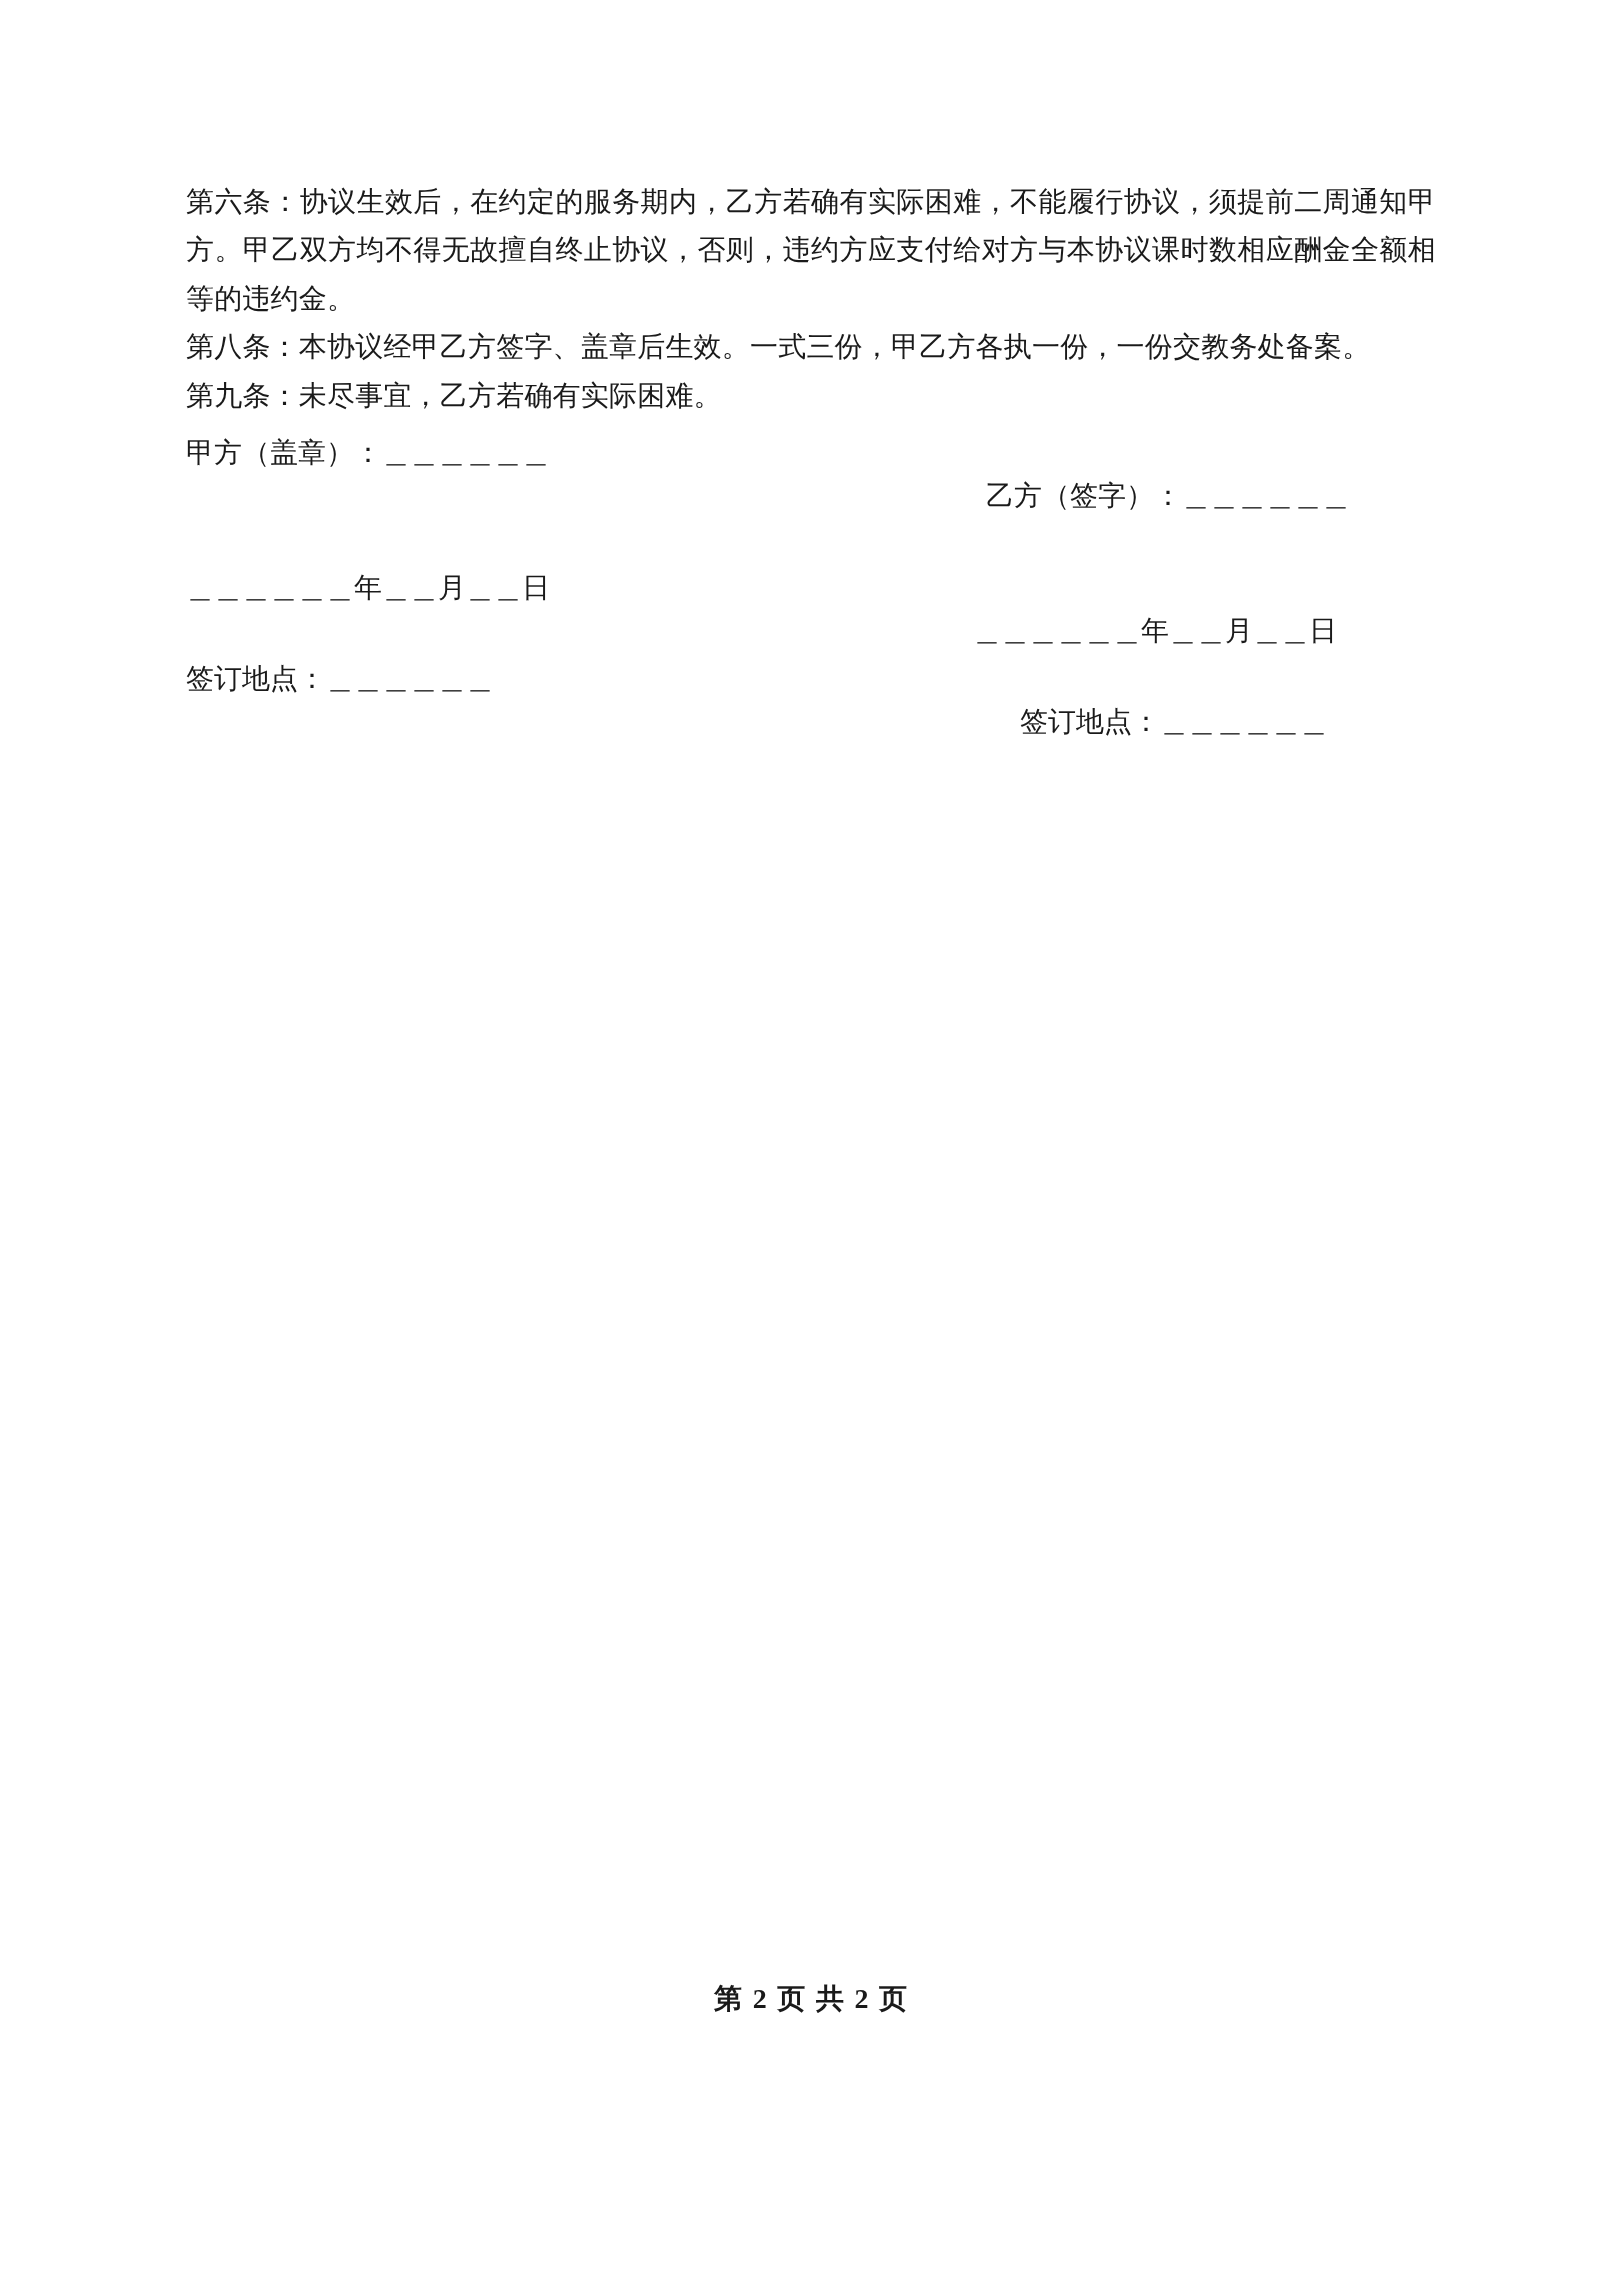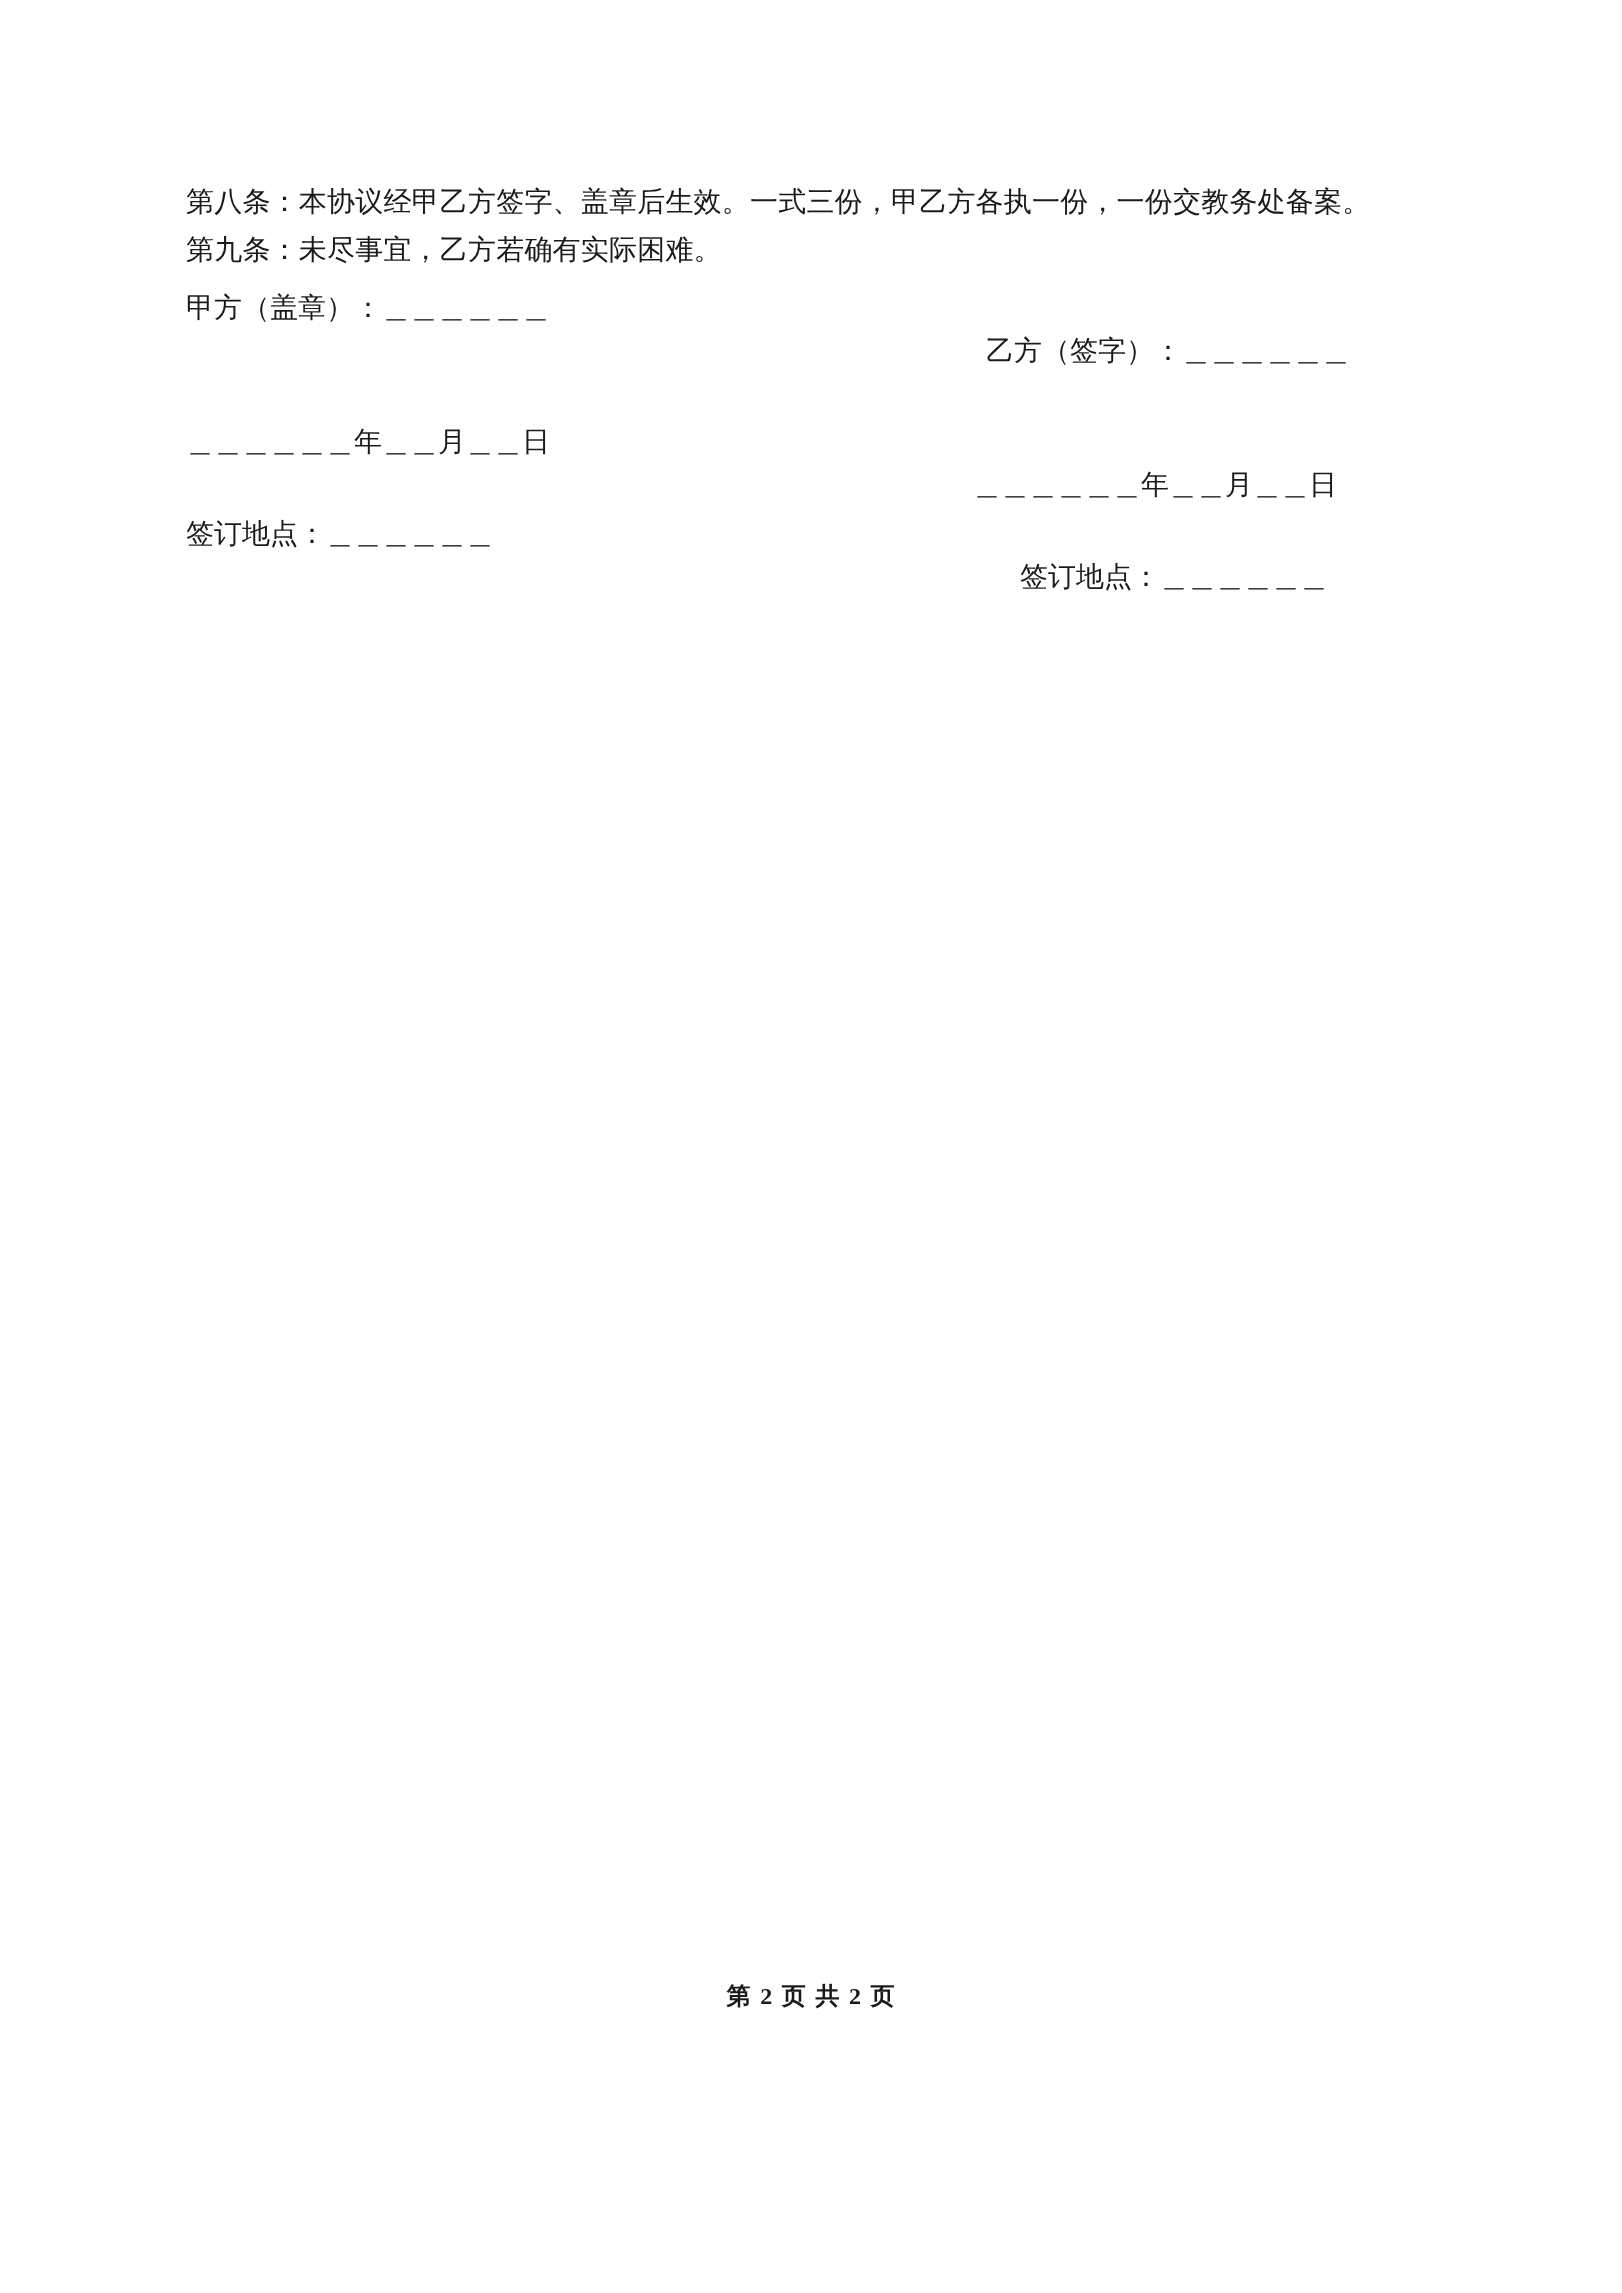--- a/index.html
+++ b/index.html
@@ -64,34 +64,35 @@
   }
   .sign-right.indent-c {
     padding-left: 216px;
   }
   .footer {
     position: absolute;
     left: 0;
     right: 0;
     top: 1980px;
     text-align: center;
-    font-size: 24px;
+    font-size: 28px;
     font-weight: bold;
     font-family: "Liberation Serif", "DejaVu Serif", serif;
     letter-spacing: 1.8px;
     color: #1a1a1a;
   }
 </style>
 </head>
 <body>
 
 <div class="page">
 
   <div class="content">
 
+    <p class="para">第六条：协议生效后，在约定的服务期内，乙方若确有实际困难，不能履行协议，须提前二周通知甲方。甲乙双方均不得无故擅自终止协议，否则，违约方应支付给对方与本协议课时数相应酬金全额相等的违约金。</p>
     <p class="para">第八条：本协议经甲乙方签字、盖章后生效。一式三份，甲乙方各执一份，一份交教务处备案。</p>
     <p class="para">第九条：未尽事宜，乙方若确有实际困难。</p>
 
     <div class="sign-block">
 
       <div class="sign-row">
         <div class="sign-left">甲方（盖章）：＿＿＿＿＿＿</div>
         <div class="sign-right indent-a">乙方（签字）：＿＿＿＿＿＿</div>
       </div>
 

